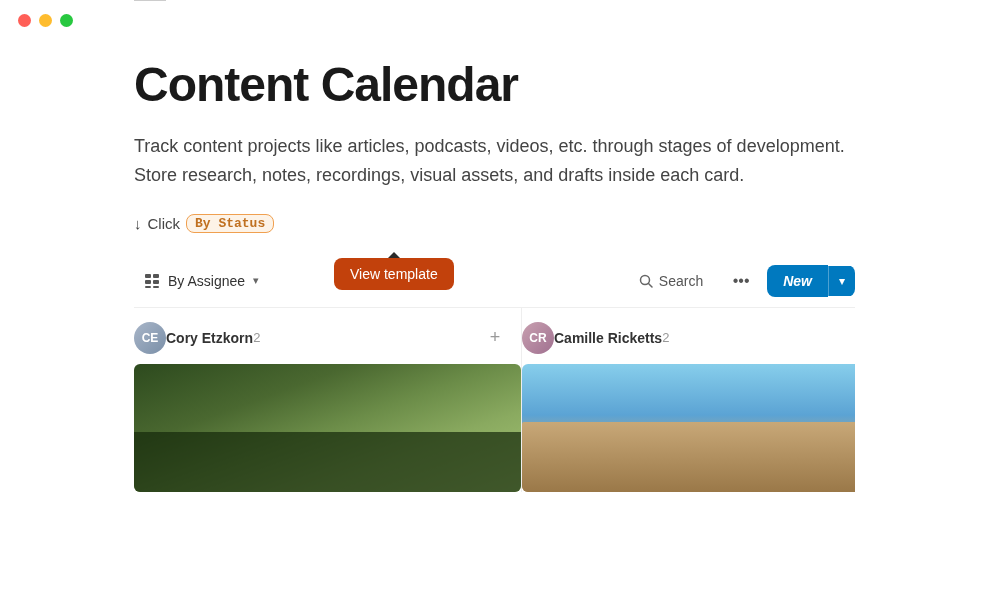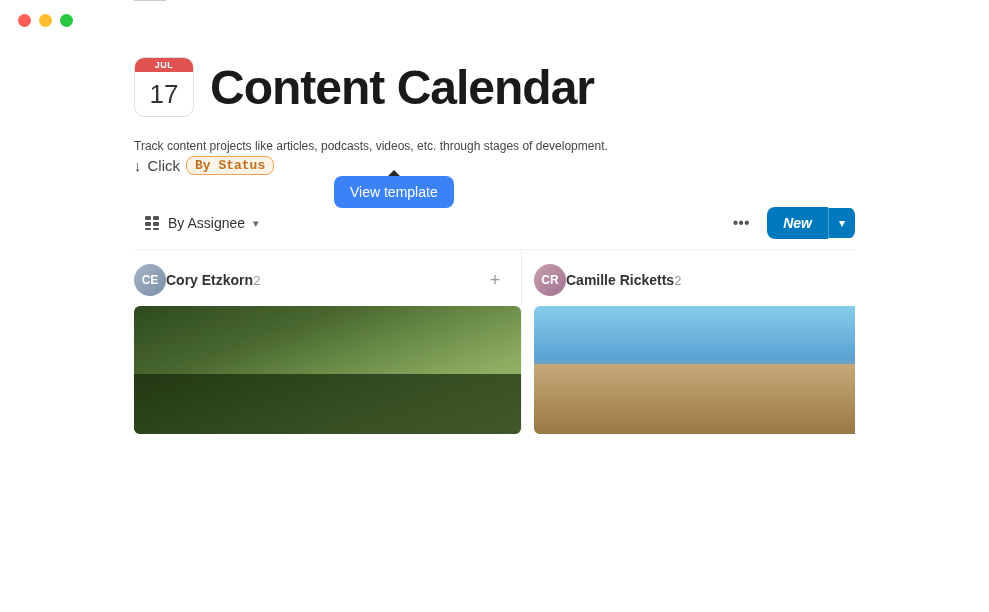--- a/index.html
+++ b/index.html
@@ -80,22 +80,23 @@
     .page-title {
       font-size: 48px;
       font-weight: 700;
       color: #1a1a1a;
       letter-spacing: -1px;
     }
 
     
     .description {
       color: #444;
-      font-size: 12px;
+      font-size: 18px;
       line-height: 1.6;
+      margin-bottom: 24px;
     }
 
     
     .click-hint {
       display: flex;
       align-items: center;
       gap: 6px;
       font-size: 15px;
       color: #444;
       flex-wrap: wrap;
@@ -110,23 +111,23 @@
       padding: 1px 8px;
       font-size: 13px;
       font-weight: 600;
       color: #c07020;
       font-family: 'Courier New', monospace;
     }
 
     
     .view-template-tooltip {
       position: absolute;
-      top: 20px;
+      top: 44px;
       left: 200px;
-      background: #3b82f6;
+      background: #c2410c;
       color: white;
       padding: 8px 16px;
       border-radius: 8px;
       font-size: 14px;
       font-weight: 500;
       white-space: nowrap;
       z-index: 10;
     }
     .view-template-tooltip::before {
       content: '';
@@ -364,29 +365,26 @@
   <div class="traffic-light tl-red"></div>
   <div class="traffic-light tl-yellow"></div>
   <div class="traffic-light tl-green"></div>
 </div>
 
 <div class="top-separator"></div>
 
 <div class="main-content">
 
   <div class="title-row">
-    <div class="calendar-icon-wrapper">
-      <div class="calendar-icon-header">JUL</div>
-      <div class="calendar-icon-body">17</div>
-    </div>
     <h1 class="page-title">Content Calendar</h1>
   </div>
 
   <div class="description">
     <div>Track content projects like articles, podcasts, videos, etc. through stages of development.</div>
+    <div>Store research, notes, recordings, visual assets, and drafts inside each card.</div>
   </div>
 
   <div class="click-hint">
     <span>↓</span>
     <span>Click</span>
     <span class="by-status-badge">By Status</span>
 
     <div class="view-template-tooltip">
       <span>View template</span>
     </div>
@@ -402,20 +400,27 @@
           <rect x="1" y="7" width="6" height="4" rx="1" fill="#555"></rect>
           <rect x="9" y="7" width="6" height="4" rx="1" fill="#555"></rect>
           <rect x="1" y="13" width="6" height="2" rx="1" fill="#555"></rect>
           <rect x="9" y="13" width="6" height="2" rx="1" fill="#555"></rect>
         </svg>
         <span>By Assignee</span>
         <span class="chevron-down">▾</span>
       </button>
     </div>
     <div class="toolbar-right">
+      <button class="search-btn">
+        <svg width="14" height="14" viewBox="0 0 14 14" fill="none">
+          <circle cx="6" cy="6" r="4.5" stroke="#666" stroke-width="1.5"></circle>
+          <line x1="9.5" y1="9.5" x2="13" y2="13" stroke="#666" stroke-width="1.5" stroke-linecap="round"></line>
+        </svg>
+        <span>Search</span>
+      </button>
       <button class="more-btn">
         <span>•••</span>
       </button>
       <div class="new-btn-group">
         <button class="new-btn-main">New</button>
         <button class="new-btn-dropdown">
           <span>▾</span>
         </button>
       </div>
     </div>
@@ -426,21 +431,21 @@
     <div class="column">
       <div class="column-header">
         <div class="avatar avatar-cory">CE</div>
         <span class="column-name">Cory Etzkorn</span>
         <span class="column-count">2</span>
         <button class="column-add">+</button>
       </div>
       <div class="card-image img-festival"></div>
     </div>
 
-    <div class="column" style="margin-left: 12px;">
+    <div class="column" style="">
       <div class="column-header">
         <div class="avatar avatar-camille">CR</div>
         <span class="column-name">Camille Ricketts</span>
         <span class="column-count">2</span>
 
       </div>
       <div class="card-image img-building"></div>
     </div>
 
   </div>

